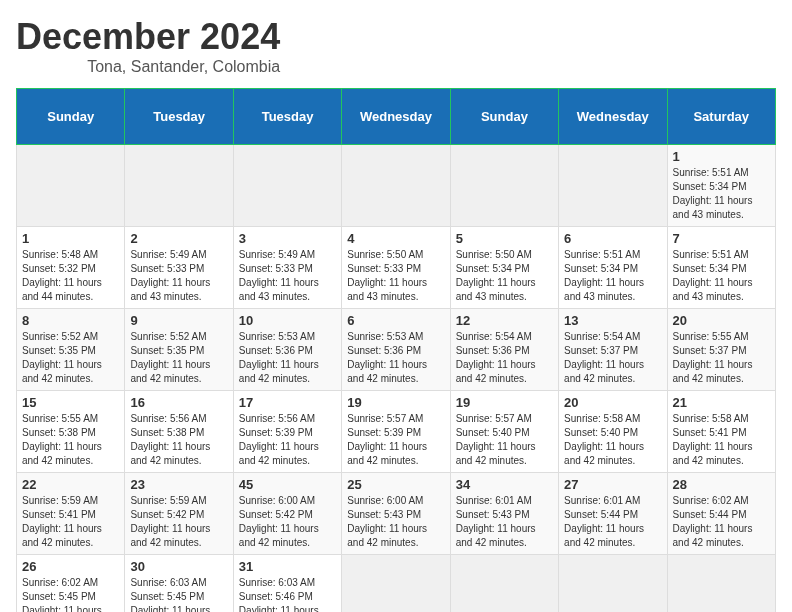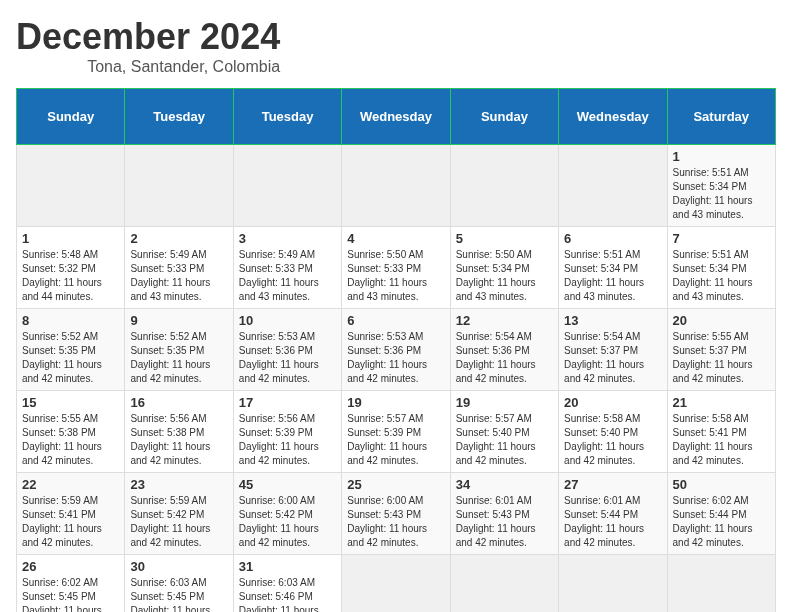--- a/index.html
+++ b/index.html
@@ -297,21 +297,21 @@
 Sunset: 5:43 PM
 Daylight: 11 hours and 42 minutes.</div>
         </td>
         <td>
           <span class="day-num">27</span>
           <div class="day-detail" style="white-space: pre-line;">Sunrise: 6:01 AM
 Sunset: 5:44 PM
 Daylight: 11 hours and 42 minutes.</div>
         </td>
         <td>
-          <span class="day-num">50</span>
+          <span class="day-num">28</span>
           <div class="day-detail" style="white-space: pre-line;">Sunrise: 6:02 AM
 Sunset: 5:44 PM
 Daylight: 11 hours and 42 minutes.</div>
         </td>
       </tr>
       <tr>
         <td>
           <span class="day-num">26</span>
           <div class="day-detail" style="white-space: pre-line;">Sunrise: 6:02 AM
 Sunset: 5:45 PM

